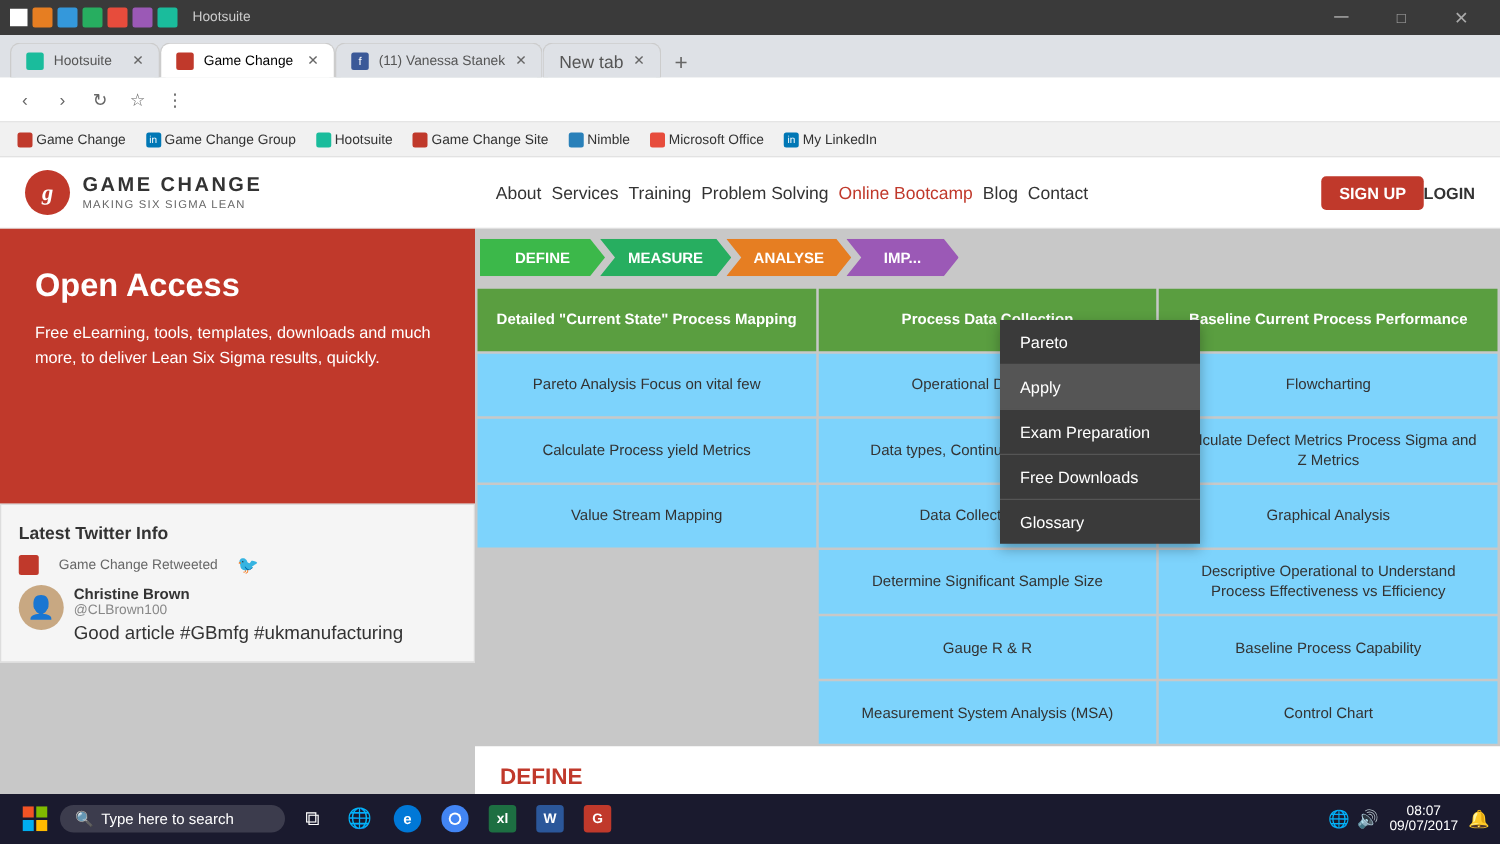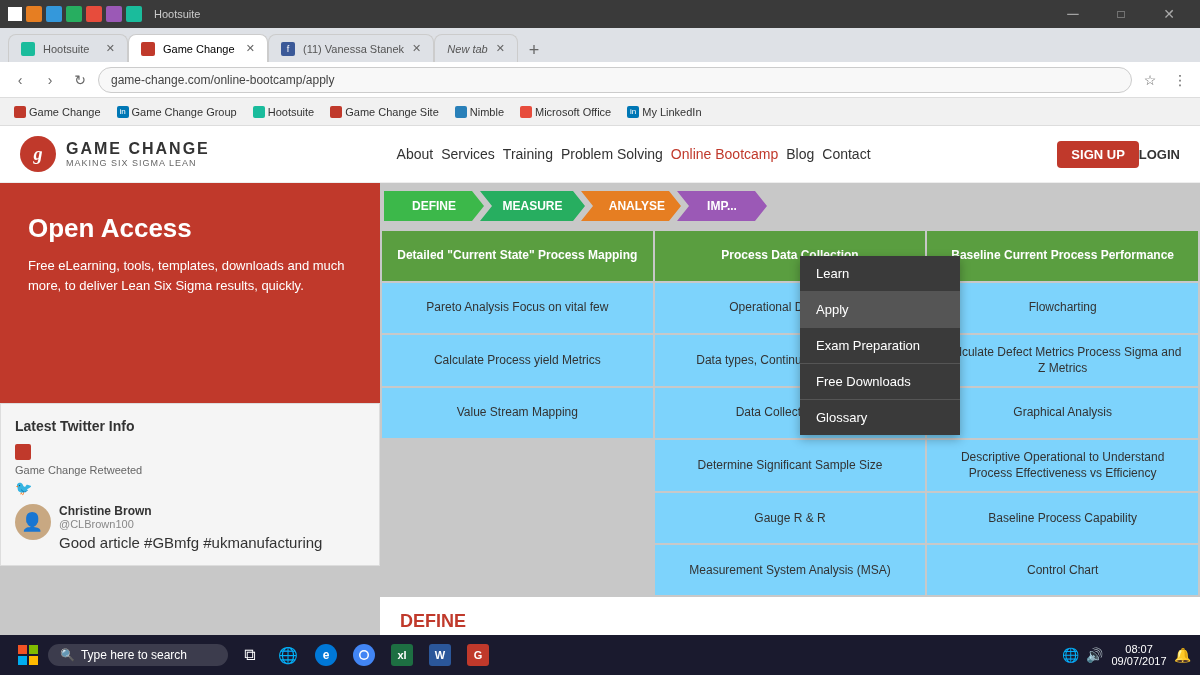--- a/index.html
+++ b/index.html
@@ -45,21 +45,21 @@
     
     .main-content { display: flex; gap: 0; background: #c8c8c8; }
     
     
     .left-panel { width: 380px; min-width: 380px; }
     .red-box { background: #c0392b; padding: 30px 28px; min-height: 220px; }
     .red-box h2 { color: #fff; font-size: 26px; font-weight: bold; margin-bottom: 12px; }
     .red-box p { color: #fff; font-size: 13px; line-height: 1.5; }
     .twitter-section { background: #f5f5f5; padding: 14px; border: 1px solid #ddd; }
     .twitter-title { font-size: 14px; font-weight: bold; color: #333; margin-bottom: 10px; }
-    .retweet-row { display: flex; align-items: flex-start; gap: 4px; margin-bottom: 8px; flex-direction: column; }
+    .retweet-row { display: flex; align-items: center; gap: 16px; margin-bottom: 8px; }
     .gc-icon { width: 16px; height: 16px; background: #c0392b; border-radius: 2px; display: inline-block; }
     .twitter-icon-small { color: #1da1f2; font-size: 14px; }
     .retweet-text { font-size: 11px; color: #666; }
     .user-row { display: flex; gap: 8px; }
     .avatar { width: 36px; height: 36px; border-radius: 50%; background: #c8a882; overflow: hidden; display: flex; align-items: center; justify-content: center; font-size: 18px; }
     .user-info { flex: 1; }
     .username { font-size: 12px; font-weight: bold; color: #333; }
     .handle { font-size: 11px; color: #888; }
     .tweet-text { font-size: 15px; color: #333; margin-top: 4px; }
 
@@ -117,35 +117,32 @@
     <div class="tab-favicon" style="background:#c0392b;"></div>
     <span style="font-size:11px;">Game Change</span>
     <span class="tab-close">✕</span>
   </div>
   <div class="tab" style="background:#dee1e6;min-width:130px;">
     <div class="tab-favicon" style="background:#3b5998;color:#fff;font-size:9px;display:flex;align-items:center;justify-content:center;">f</div>
     <span style="font-size:11px;color:#555;">(11) Vanessa Stanek</span>
     <span class="tab-close">✕</span>
   </div>
   <div class="tab" style="background:#dee1e6;min-width:80px;">
-    <span style="font-size:11px;color:#555;font-style:italic;">New tab</span>
+    <span style="font-size:14px;color:#555;">New tab</span>
     <span class="tab-close">✕</span>
   </div>
   <div style="width:24px;height:24px;display:flex;align-items:center;justify-content:center;cursor:pointer;margin-left:4px;">
     <span style="font-size:18px;color:#666;">+</span>
   </div>
 </div>
 
 <div class="nav-bar">
   <button class="nav-btn">‹</button>
   <button class="nav-btn">›</button>
   <button class="nav-btn">↻</button>
-  <div class="address-bar">
-    <span>game-change.com/online-bootcamp/apply</span>
-  </div>
   <button class="nav-btn">☆</button>
   <button class="nav-btn">⋮</button>
 </div>
 
 <div class="bookmarks-bar">
   <div class="bookmark">
     <div class="bk-icon" style="background:#c0392b;"></div>
     <span>Game Change</span>
   </div>
   <div class="bookmark">
@@ -195,21 +192,21 @@
       <span class="nav-item">Blog</span>
       <span class="nav-item">Contact</span>
     </div>
     <div class="auth-buttons">
       <button class="btn-signup">SIGN UP</button>
       <span class="btn-login">LOGIN</span>
     </div>
   </div>
 
   <div class="dropdown-menu">
-    <div class="dropdown-item">Learn</div>
+    <div class="dropdown-item">Pareto</div>
     <div class="dropdown-item active">Apply</div>
     <div class="dropdown-item">Exam Preparation</div>
     <div class="dropdown-item">Free Downloads</div>
     <div class="dropdown-item" style="border-bottom:none;">Glossary</div>
   </div>
 
   <div class="main-content" style="height:calc(100% - 55px);">
 
     <div class="left-panel">
       <div class="red-box">
@@ -234,21 +231,21 @@
           </div>
         </div>
       </div>
     </div>
 
     <div class="process-area">
 
       <div class="process-header" style="background:#c8c8c8;gap:2px;padding:8px 4px;">
         <div style="background:#3cb84a;padding:8px 16px;color:#fff;font-weight:bold;font-size:12px;cursor:pointer;clip-path:polygon(0 0,calc(100% - 12px) 0,100% 50%,calc(100% - 12px) 100%,0 100%);min-width:100px;text-align:center;">DEFINE</div>
         <div style="background:#27ae60;padding:8px 16px;color:#fff;font-weight:bold;font-size:12px;cursor:pointer;clip-path:polygon(0 0,calc(100% - 12px) 0,100% 50%,calc(100% - 12px) 100%,0 100%,12px 50%);min-width:105px;text-align:center;margin-left:-6px;">MEASURE</div>
-        <div style="background:#e67e22;padding:8px 16px;color:#fff;font-weight:bold;font-size:12px;cursor:pointer;clip-path:polygon(0 0,calc(100% - 12px) 0,100% 50%,calc(100% - 12px) 100%,0 100%,12px 50%);min-width:100px;text-align:right;margin-left:-6px;">ANALYSE</div>
+        <div style="background:#e67e22;padding:8px 16px;color:#fff;font-weight:bold;font-size:12px;cursor:pointer;clip-path:polygon(0 0,calc(100% - 12px) 0,100% 50%,calc(100% - 12px) 100%,0 100%,12px 50%);min-width:100px;text-align:center;margin-left:-6px;">ANALYSE</div>
         <div style="background:#9b59b6;padding:8px 16px;color:#fff;font-weight:bold;font-size:12px;cursor:pointer;clip-path:polygon(0 0,calc(100% - 12px) 0,100% 50%,calc(100% - 12px) 100%,0 100%,12px 50%);min-width:90px;text-align:center;margin-left:-6px;">IMP...</div>
       </div>
 
       <div style="display:grid;grid-template-columns:1fr 1fr 1fr;gap:2px;padding:2px;background:#c8c8c8;">
 
         <div class="grid-cell header-cell" style="background:#5a9e40;color:#fff;font-weight:bold;">Detailed "Current State" Process Mapping</div>
         <div class="grid-cell header-cell" style="background:#5a9e40;color:#fff;font-weight:bold;">Process Data Collection</div>
         <div class="grid-cell header-cell" style="background:#5a9e40;color:#fff;font-weight:bold;">Baseline Current Process Performance</div>
 
         <div class="grid-cell">Pareto Analysis Focus on vital few</div>

